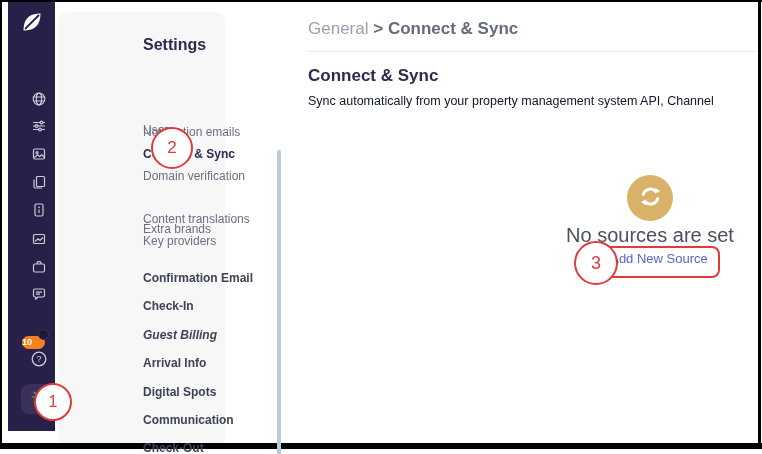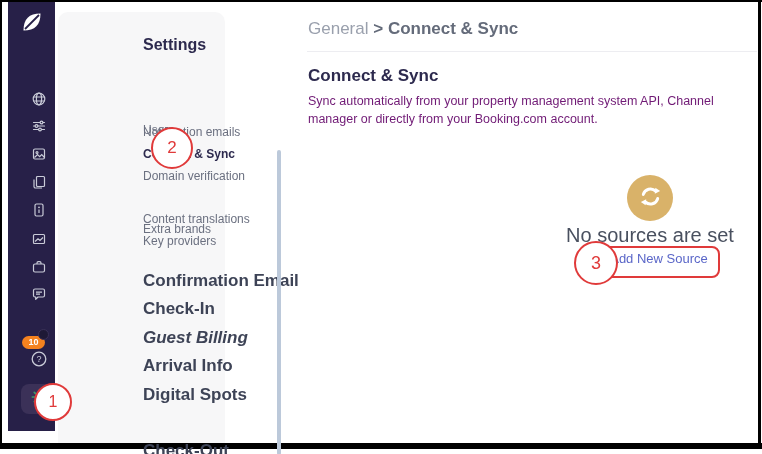--- a/index.html
+++ b/index.html
@@ -6,39 +6,39 @@
   .frame{position:relative;width:762px;height:454px;background:#fff;overflow:hidden;
          font-family:"Liberation Sans",sans-serif;}
   .bar{position:absolute;background:#000;}
   .navbar{position:absolute;left:8px;top:2px;width:47px;height:429px;background:#272048;}
   .nav-ic{position:absolute;left:23px;width:16px;height:16px;cursor:pointer;}
   .panel{position:absolute;left:58px;top:12px;width:167px;height:431px;background:#f7f7f8;
          border-radius:10px 10px 0 0;}
   .panel-title{position:absolute;left:85px;top:24px;font-size:16px;font-weight:700;color:#2d2a4e;margin:0;}
   .mi{position:absolute;left:85px;height:16px;font-size:12px;color:#6b7080;cursor:pointer;white-space:nowrap;}
   .mi.active{color:#2d2a4e;font-weight:700;}
-  .sec{position:absolute;left:85px;height:16px;font-size:17px;font-weight:700;color:#3d4356;cursor:pointer;white-space:nowrap;text-align:right;}
+  .sec{position:absolute;left:85px;height:16px;font-size:12px;font-weight:700;color:#3d4356;cursor:pointer;white-space:nowrap;text-align:right;}
   .scrollbar{position:absolute;left:219px;top:138px;width:4px;height:305px;background:#bcc9da;border-radius:2px;}
   .crumb{position:absolute;left:308px;top:19px;font-size:17px;color:#9aa0ad;}
   .crumb .cur{color:#646b7a;font-weight:600;}
   .divider{position:absolute;left:307px;top:51px;width:450px;height:1px;background:#ededf1;}
   .page-title{position:absolute;left:308px;top:66px;margin:0;font-size:17px;font-weight:700;color:#2d2a4e;}
-  .desc{position:absolute;left:308px;top:92px;width:430px;font-size:12.5px;line-height:18px;color:#701a75;}
+  .desc{position:absolute;left:308px;top:92px;width:430px;font-size:12.5px;line-height:18px;color:#0f172a;}
   .sync-circle{position:absolute;left:627px;top:175px;width:46px;height:46px;border-radius:50%;
                background:#d9b269;display:flex;align-items:center;justify-content:center;}
   .empty-msg{position:absolute;left:550px;top:224px;width:200px;text-align:center;
              font-size:20px;color:#49505f;}
   .empty-link{position:absolute;left:559px;top:251px;width:200px;text-align:center;
               font-size:13px;color:#5a66c8;cursor:pointer;}
   .ann-circle{position:absolute;border:2.5px solid #e03a3a;border-radius:50%;background:#fff;
               display:flex;align-items:center;justify-content:center;color:#e03a3a;z-index:10;}
   .ann-rect{position:absolute;left:602px;top:246px;width:114px;height:28px;border:2px solid #e03a3a;
             border-radius:8px;z-index:9;}
   .badge{position:absolute;left:14px;top:334px;width:23px;height:13px;background:#f5821f;border-radius:7px;
-         color:#fff;font-size:9px;font-weight:700;text-align:center;line-height:13px;cursor:pointer;}
+         color:#fff;font-size:9px;font-weight:700;text-align:left;line-height:13px;cursor:pointer;}
   .badge-dot{position:absolute;left:30px;top:327px;width:9px;height:9px;border-radius:50%;background:#1e1936;
              border:1px solid #3a3158;}
   .gear-bg{position:absolute;left:13px;top:382px;width:36px;height:30px;background:#3b3158;border-radius:8px;
            display:flex;align-items:center;justify-content:center;cursor:pointer;}
   .logo{position:absolute;left:10px;top:6px;width:28px;height:28px;}
 </style>
 </head>
 <body>
 
 <div class="frame">
@@ -159,37 +159,37 @@
     <div class="mi" style="top:157px;">Domain verification</div>
     <div class="mi" style="top:178px;margin-top:32px;">Extra brands</div>
     <div class="mi" style="top:200px;">Content translations</div>
     <div class="mi" style="top:222px;">Key providers</div>
 
     <div class="sec" style="top:259px;">Confirmation Email</div>
     <div class="sec" style="top:287px;">Check-In</div>
     <div class="sec" style="top:316px;font-style:italic;">Guest Billing</div>
     <div class="sec" style="top:344px;">Arrival Info</div>
     <div class="sec" style="top:373px;">Digital Spots</div>
+    <div class="sec" style="top:401px;">Communication</div>
     <div class="sec" style="top:429px;">Check-Out</div>
 
     <div class="scrollbar"></div>
   </section>
 
   <main>
     <div class="crumb">
       <span>General</span>
       <span class="cur">&gt;</span>
       <span class="cur">Connect &amp; Sync</span>
     </div>
     <div class="divider"></div>
 
     <h2 class="page-title">Connect &amp; Sync</h2>
     <div class="desc">
       <div>Sync automatically from your property management system API, Channel</div>
-      <div>manager or directly from your Booking.com account.</div>
     </div>
 
     <div class="sync-circle">
       <span>
         <svg width="27" height="27" viewBox="0 0 24 24">
           <g fill="none" stroke="#fff" stroke-width="2.6" stroke-linecap="round">
             <path d="M5.6 10.2A6.6 6.6 0 0 1 16.6 7.2"></path>
             <path d="M18.4 13.8A6.6 6.6 0 0 1 7.4 16.8"></path>
           </g>
           <polygon points="16.3,4.2 20.6,7.2 15.8,9.6" fill="#fff"></polygon>

